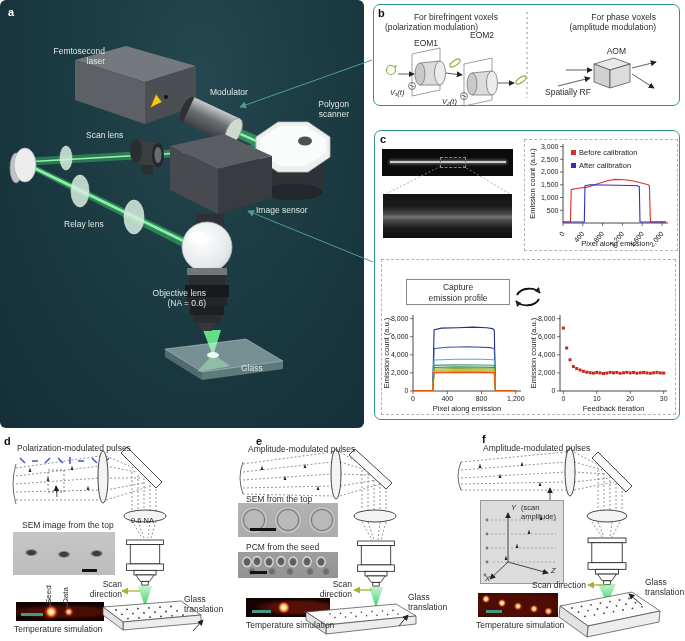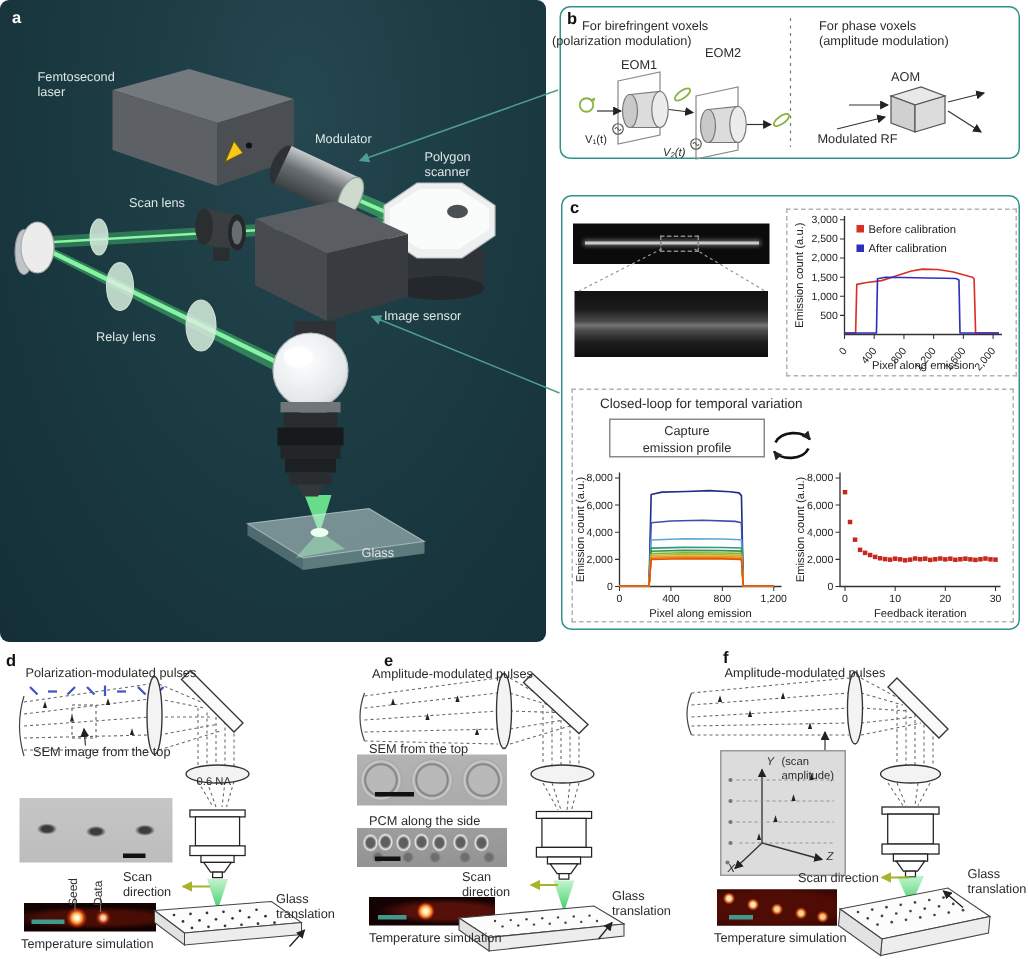--- a/index.html
+++ b/index.html
@@ -1,21 +1,21 @@
 <!DOCTYPE html>
 <html><head>
 <meta charset="utf-8">
 <style>
   html,body{margin:0;padding:0;background:#fff;}
   #page{position:relative;width:685px;height:641px;overflow:hidden;background:#fff;
         font-family:"Liberation Sans",sans-serif;}
   svg{font-family:"Liberation Sans",sans-serif;}
   .abs{position:absolute;}
   .lbl{position:absolute;font-size:8.5px;line-height:1.22;color:#2b2b2b;white-space:pre-line;}
-  .center{text-align:left;}
+  .center{text-align:right;}
   .light{color:#dfe6e7;}
   .letter{position:absolute;font-weight:bold;font-size:11px;color:#111;}
   .panelA{position:absolute;left:0;top:0;width:364px;height:428px;border-radius:6px;
           background:radial-gradient(ellipse at 55% 18%, #25474f 0%, #1b3a42 48%, #142f37 100%);}
   .tealbox{position:absolute;border:1.5px solid #2f9487;border-radius:7px;background:#fff;}
   .dashbox{position:absolute;border:1px dashed #b3b3b3;background:transparent;}
   .flowbox{position:absolute;border:1px solid #8a8a8a;background:#fff;font-size:8.5px;
            line-height:1.25;text-align:center;white-space:pre-line;color:#2b2b2b;padding-top:2px;}
   .img{position:absolute;}
   .scalebar{position:absolute;height:3px;}
@@ -215,21 +215,20 @@
       <text x="88.5" y="105" text-anchor="middle" font-size="7.5">Pixel along emission</text>
       <polyline points="36.0,81.0 43.4,81.0 44.2,48.6 50.9,47.3 60.8,46.1 70.7,42.8 80.6,39.7 88.0,38.4 97.9,38.7 107.8,40.2 115.2,42.2 121.2,43.8 122.4,45.0 123.4,81.0 139.0,81.0" fill="none" stroke="#d93025" stroke-width="1.1" stroke-linejoin="round"></polyline>
       <polyline points="36.0,81.0 57.3,81.0 58.0,44.8 63.2,43.8 75.6,44.0 90.5,44.3 102.9,44.5 110.3,44.7 112.3,45.6 113.0,81.0 139.0,81.0" fill="none" stroke="#2f2fbe" stroke-width="1.1" stroke-linejoin="round"></polyline>
       <rect x="44" y="9" width="5" height="5" fill="#d93025"></rect>
       <text x="52" y="14" font-size="7.5">Before calibration</text>
       <rect x="44" y="22" width="5" height="5" fill="#2f2fbe"></rect>
       <text x="52" y="27" font-size="7.5">After calibration</text>
     </svg>
 
   <div class="dashbox" style="left:381px;top:259px;width:293px;height:154px"></div>
-  <div class="lbl center" style="left:400px;top:264px;width:256px;font-size:9px">Closed-loop for temporal variation</div>
   <div class="flowbox" style="left:406px;top:279px;width:102px;height:22px">Capture
 emission profile</div>
 
   <svg class="chart" style="left:381px;top:310px" width="146" height="103">
       <path d="M32,5 L32,81 L140,81" fill="none" stroke="#333" stroke-width="0.9"></path>
       <line x1="29" y1="81" x2="32" y2="81" stroke="#333" stroke-width="0.7"></line>
       <text x="27.5" y="83.3" text-anchor="end" font-size="7">0</text>
       <line x1="29" y1="62.904761904761905" x2="32" y2="62.904761904761905" stroke="#333" stroke-width="0.7"></line>
       <text x="27.5" y="65.20476190476191" text-anchor="end" font-size="7">2,000</text>
       <line x1="29" y1="44.80952380952381" x2="32" y2="44.80952380952381" stroke="#333" stroke-width="0.7"></line>
@@ -589,52 +588,54 @@
 
   <div class="letter" style="left:8px;top:6px;color:#fff">a</div>
   <div class="lbl light center" style="left:25px;top:46px;width:80px">Femtosecond
 laser</div>
   <div class="lbl light" style="left:210px;top:87px">Modulator</div>
   <div class="lbl light center" style="left:283px;top:99px;width:66px">Polygon
 scanner</div>
   <div class="lbl light" style="left:86px;top:130px">Scan lens</div>
   <div class="lbl light" style="left:64px;top:219px">Relay lens</div>
   <div class="lbl light" style="left:256px;top:205px">Image sensor</div>
+  <div class="lbl light center" style="left:96px;top:288px;width:110px">Objective lens
+(NA = 0.6)</div>
   <div class="lbl light" style="left:241px;top:363px">Glass</div>
 
   <div class="letter" style="left:378px;top:7px">b</div>
   <div class="lbl center" style="left:388px;top:12px;width:110px">For birefringent voxels</div>
   <div class="lbl center" style="left:368px;top:22px;width:110px">(polarization modulation)</div>
   <div class="lbl center" style="left:546px;top:12px;width:110px">For phase voxels</div>
   <div class="lbl center" style="left:546px;top:22px;width:110px">(amplitude modulation)</div>
   <div class="lbl" style="left:414px;top:38px">EOM1</div>
   <div class="lbl" style="left:470px;top:30px">EOM2</div>
-  <div class="lbl" style="left:390px;top:88px;font-size:7.5px;">V₁(t)</div>
+  <div class="lbl" style="left:390px;top:88px;font-size:7.5px;font-style:italic">V₁(t)</div>
   <div class="lbl" style="left:442px;top:97px;font-size:7.5px;font-style:italic">V₂(t)</div>
   <div class="lbl center" style="left:594px;top:46px;width:32px">AOM</div>
-  <div class="lbl" style="left:545px;top:87px">Modulated RF</div>
+  <div class="lbl" style="left:545px;top:87px">Spatially RF</div>
 
   <div class="letter" style="left:380px;top:133px">c</div>
 
   <div class="letter" style="left:4px;top:435px">d</div>
   <div class="lbl" style="left:17px;top:443px">Polarization-modulated pulses</div>
-  <div class="lbl" style="left:22px;top:496px">SEM image from the top</div>
+  <div class="lbl" style="left:22px;top:520px">SEM image from the top</div>
   <div class="vert" style="left:44px;top:574px;height:30px">Seed</div>
   <div class="vert" style="left:61px;top:574px;height:30px">Data</div>
   <div class="lbl" style="left:131px;top:516px;font-size:7.5px">0.6 NA</div>
   <div class="lbl center" style="left:82px;top:579px;width:40px">Scan
 direction</div>
   <div class="lbl" style="left:184px;top:594px">Glass
 translation</div>
   <div class="lbl" style="left:14px;top:624px">Temperature simulation</div>
 
   <div class="letter" style="left:256px;top:435px">e</div>
   <div class="lbl" style="left:248px;top:444px">Amplitude-modulated pulses</div>
   <div class="lbl" style="left:246px;top:494px">SEM from the top</div>
-  <div class="lbl" style="left:246px;top:542px">PCM along the side</div>
+  <div class="lbl" style="left:246px;top:542px">PCM from the seed</div>
   <div class="lbl center" style="left:308px;top:579px;width:44px">Scan
 direction</div>
   <div class="lbl" style="left:408px;top:592px">Glass
 translation</div>
   <div class="lbl" style="left:246px;top:620px">Temperature simulation</div>
 
   <div class="letter" style="left:482px;top:433px">f</div>
   <div class="lbl" style="left:483px;top:443px">Amplitude-modulated pulses</div>
   <div class="lbl" style="left:511px;top:503px;font-size:7.5px;font-style:italic">Y</div>
   <div class="lbl" style="left:521px;top:503px;font-size:7.5px">(scan

